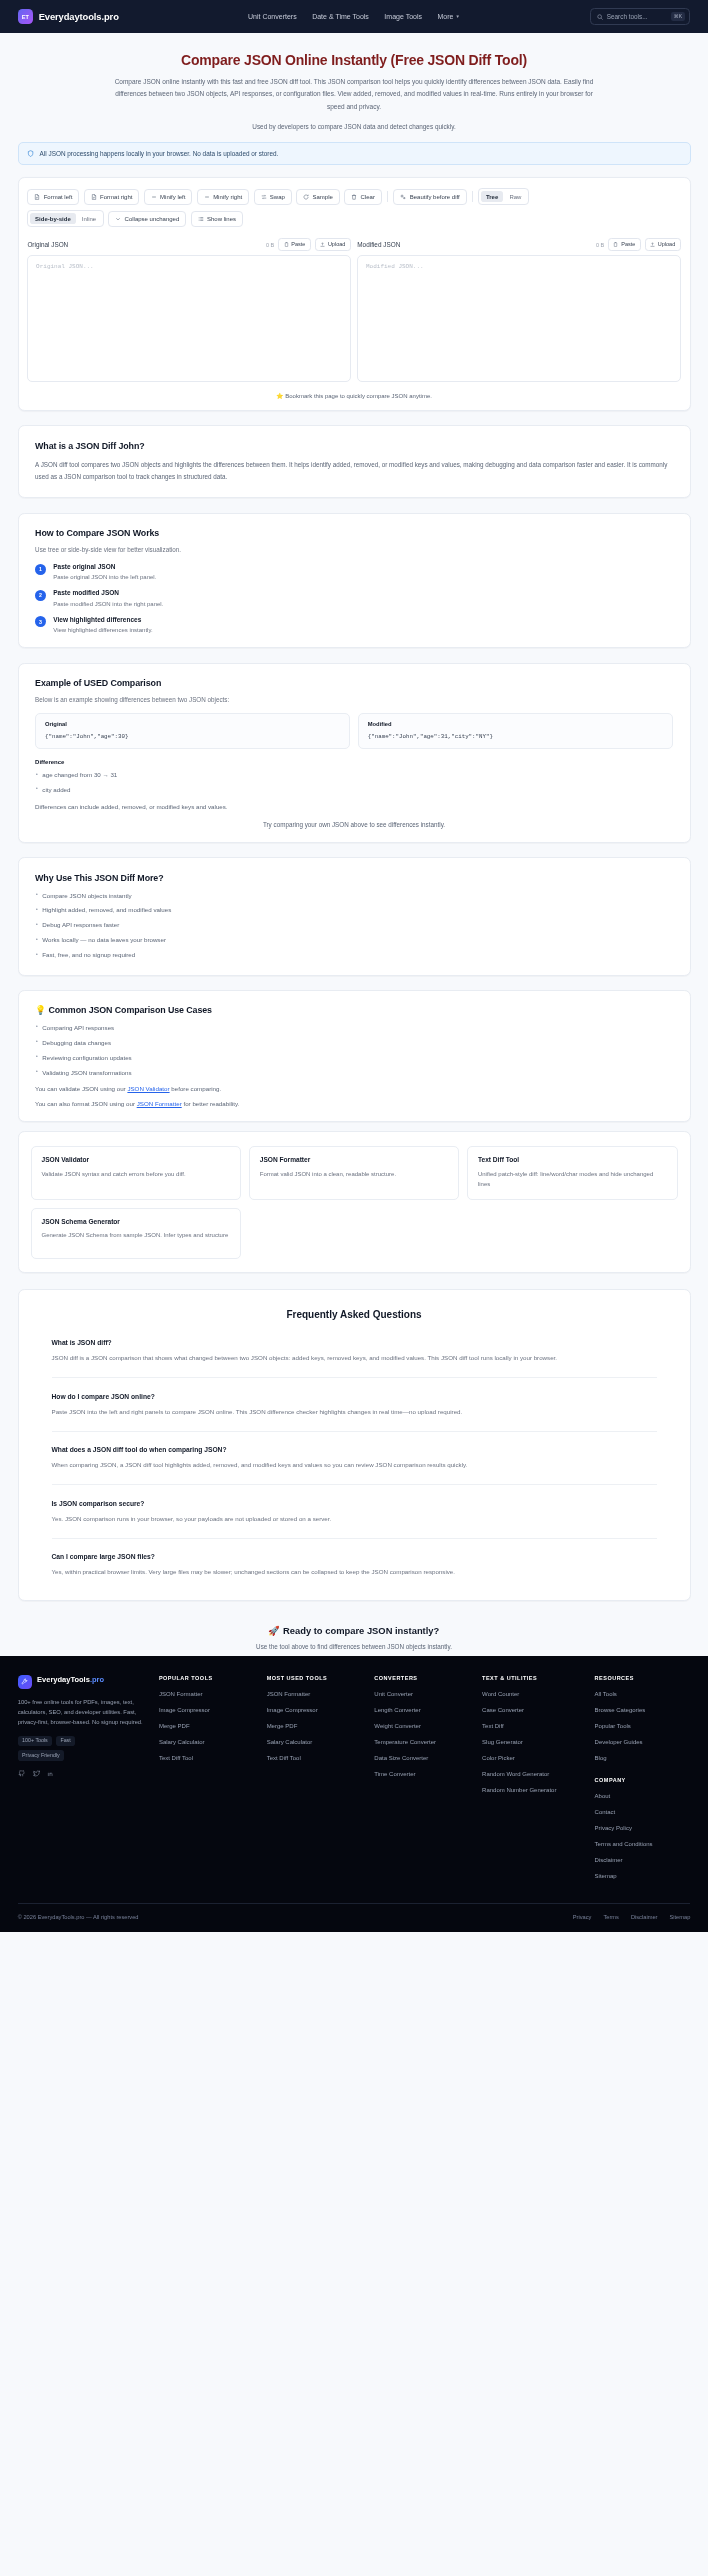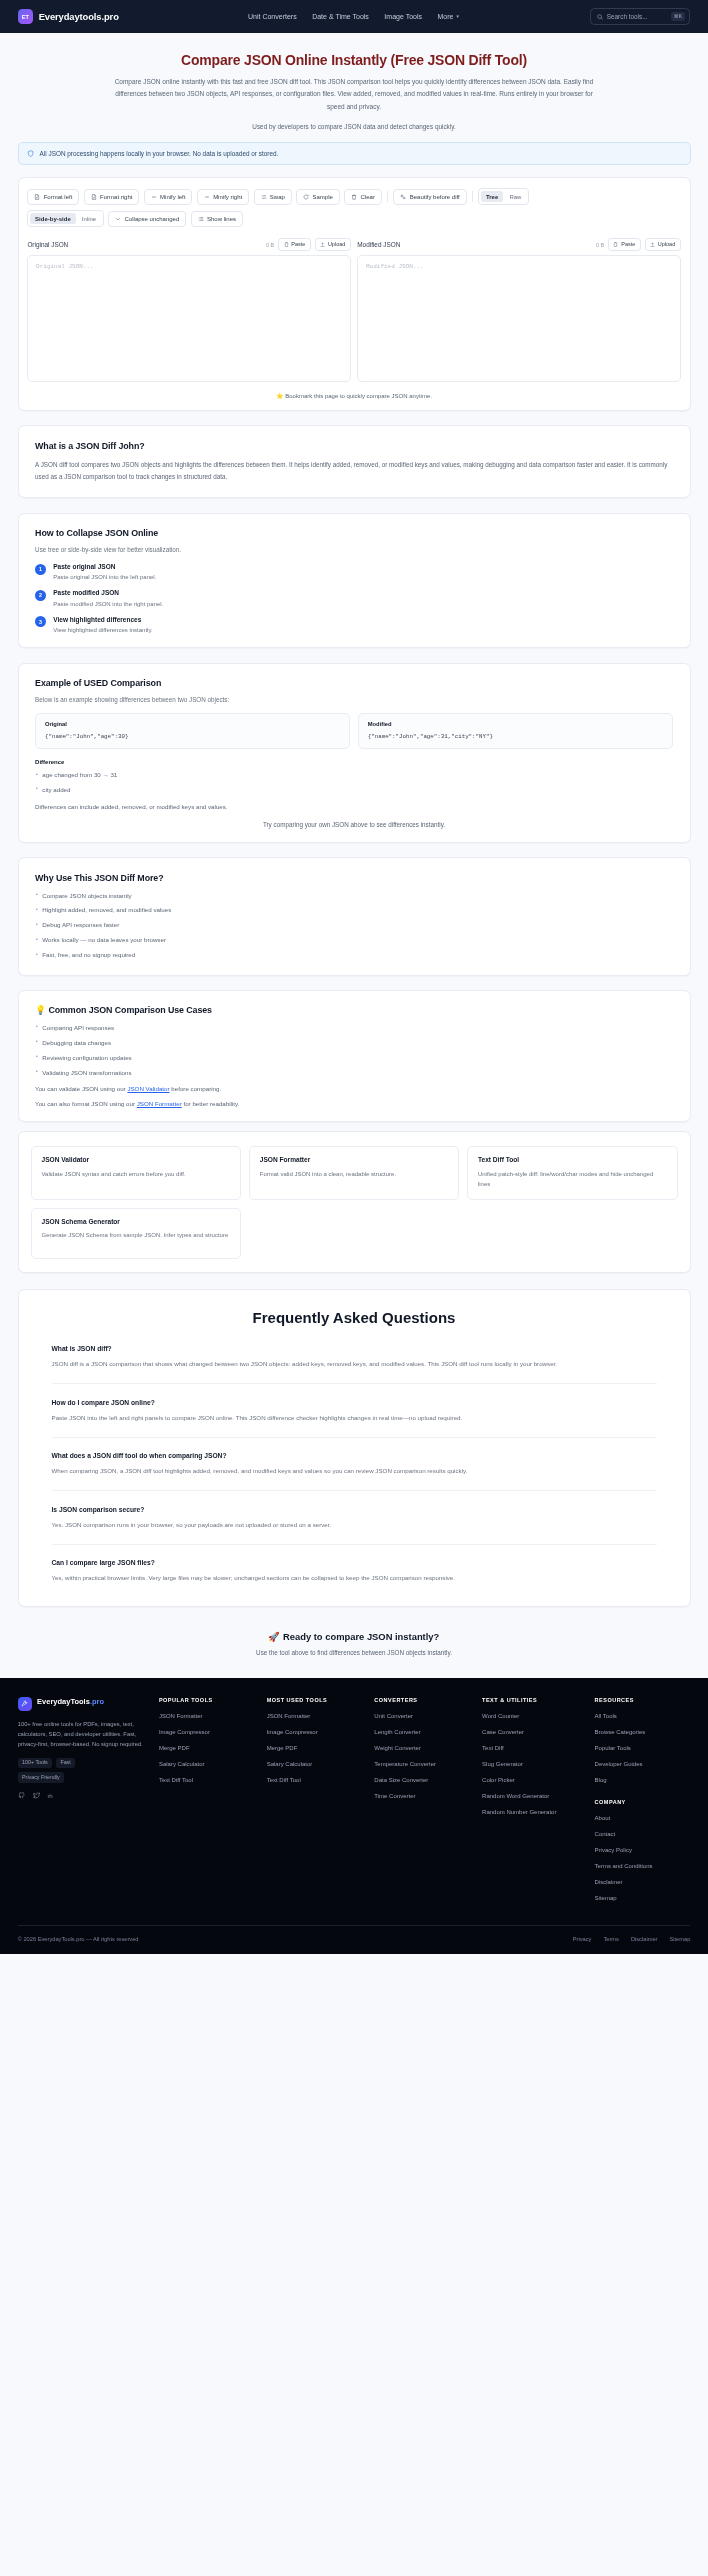--- a/index.html
+++ b/index.html
@@ -201,32 +201,32 @@
   .rel-title { font-size: 6.6px; font-weight: 700; color: #111827; margin-bottom: 5.5px; }
   .rel-desc { font-size: 6px; color: #6b7280; line-height: 1.75; }
 
   
   .faq-wrap {
     background: #fff; border: 0.6px solid #e8ecf2; border-radius: 6.6px;
     padding: 19px 33px 22px; margin-top: 16.6px;
     box-shadow: 0 0.6px 1.1px rgba(16,24,40,.03);
   }
   .faq-wrap h2 {
-    font-size: 15px; font-weight: 700; text-align: center;
+    font-size: 10px; font-weight: 700; text-align: center;
     color: #111827; margin-bottom: 14.4px;
   }
   .faq-item { padding: 4.4px 0 0; }
   .faq-item + .faq-item {
     border-top: 0.6px solid #edf0f4; margin-top: 13.3px; padding-top: 14.4px;
   }
   .faq-q { font-size: 6.7px; font-weight: 700; color: #111827; margin-bottom: 6px; }
   .faq-a { font-size: 6.2px; color: #6b7280; line-height: 1.9; }
 
   
-  .cta { text-align: center; padding: 24px 11px 22px; }
+  .cta { text-align: center; padding: 24px 11px 6px; }
   .cta h2 { font-size: 9.4px; font-weight: 700; color: #111827; }
   .cta p { font-size: 6.3px; color: #5b6576; margin-top: 6.6px; }
 
   
   footer { background: #05070f; color: #cbd2de; padding: 19px 17.7px 0; }
   .f-grid {
     display: grid;
     grid-template-columns: 1.35fr 1fr 1fr 1fr 1.05fr 1fr;
     gap: 12px;
     max-width: 673px; margin: 0 auto;
@@ -476,21 +476,21 @@
       <span>Bookmark this page to quickly compare JSON anytime.</span>
     </div>
   </div>
 
   <section class="section">
     <h2>What is a JSON Diff John?</h2>
     <p class="body">A JSON diff tool compares two JSON objects and highlights the differences between them. It helps identify added, removed, or modified keys and values, making debugging and data comparison faster and easier. It is commonly used as a JSON comparison tool to track changes in structured data.</p>
   </section>
 
   <section class="section">
-    <h2>How to Collapse JSON Online</h2>
+    <h2>How to Compare JSON Works</h2>
     <p class="lead">Use tree or side-by-side view for better visualization.</p>
 
     <div class="step">
       <span class="step-num">1</span>
       <div>
         <div class="step-title">Paste original JSON</div>
         <div class="step-desc">Paste original JSON into the left panel.</div>
       </div>
     </div>
     <div class="step">

